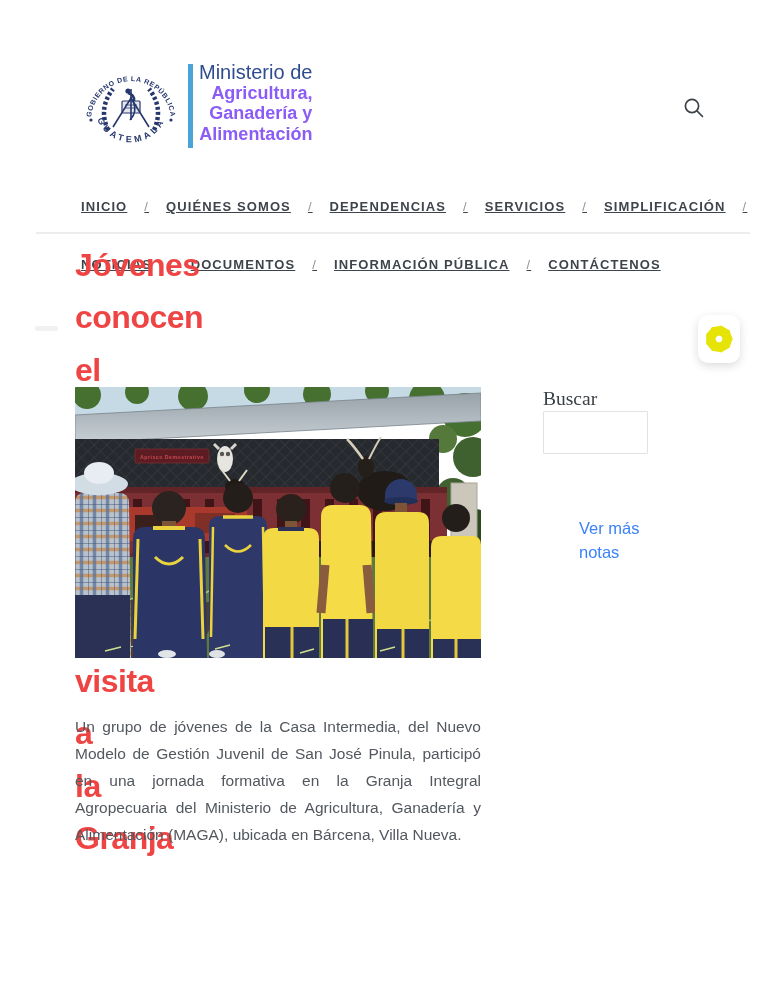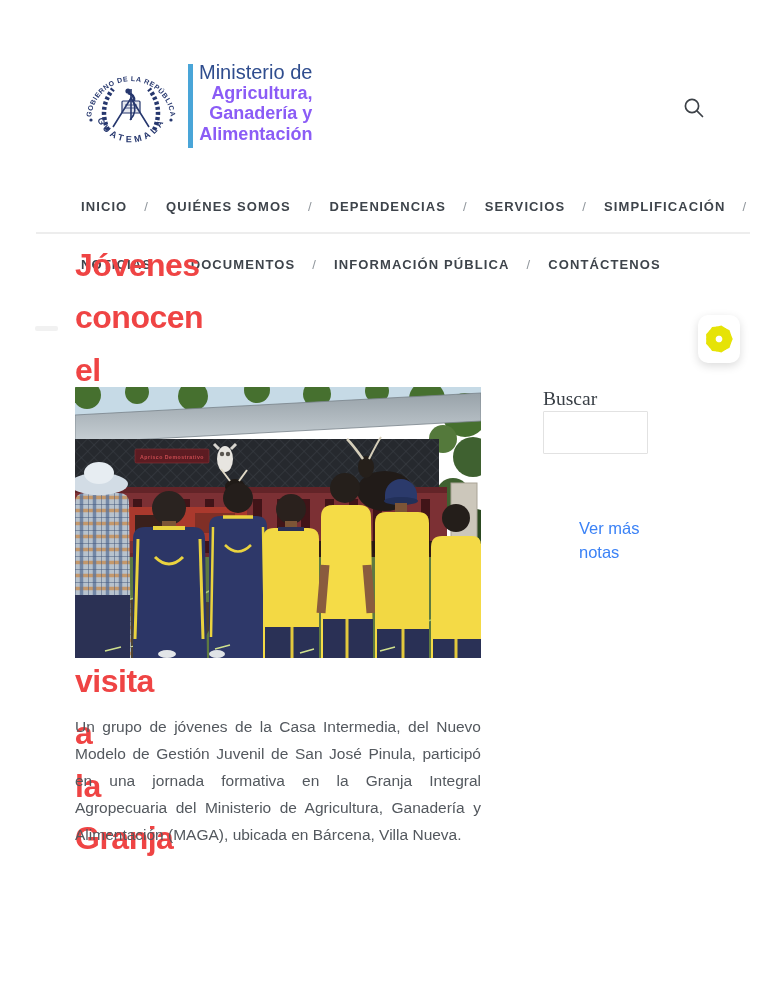--- a/index.html
+++ b/index.html
@@ -11,21 +11,21 @@
   .seal{position:absolute;left:1px;top:2px;width:94px;height:94px;}
   .logo-bar{position:absolute;left:105px;top:6px;width:5px;height:84px;background:#49a5d8;}
   .logo-text{position:absolute;left:116px;top:4px;line-height:20.5px;white-space:nowrap;text-align:right;}
   .logo-prefix{font-size:20px;font-weight:400;color:#2f4d8e;}
   .logo-name{font-size:18px;font-weight:700;color:#8b5cf6;}
 
   .search-btn{position:absolute;left:682px;top:96px;width:24px;height:24px;cursor:pointer;background:none;border:none;padding:0;}
 
   
   .nav-row{position:absolute;left:81px;display:flex;gap:17px;
-           font-size:13px;font-weight:700;letter-spacing:1.1px;color:#3e444b;white-space:nowrap;z-index:0;}
+           font-size:13px;font-weight:700;letter-spacing:1.1px;color:#3e444b;white-space:nowrap;z-index:0;text-decoration:underline;}
   .nav-row1{top:199px;}
   .nav-row2{top:257px;}
   .nav-item{cursor:pointer;}
   .nav-sep{color:#90969c;font-weight:400;}
   .header-divider{position:absolute;left:36px;top:232px;width:714px;height:2px;background:#ededed;}
   .fragment{position:absolute;left:35px;top:326px;width:23px;height:5px;background:#f1f1f1;border-radius:2px;}
 
   
   .title-word{position:absolute;left:75px;font-size:32px;font-weight:700;letter-spacing:-0.5px;
               color:#ef4444;z-index:1;white-space:nowrap;}

